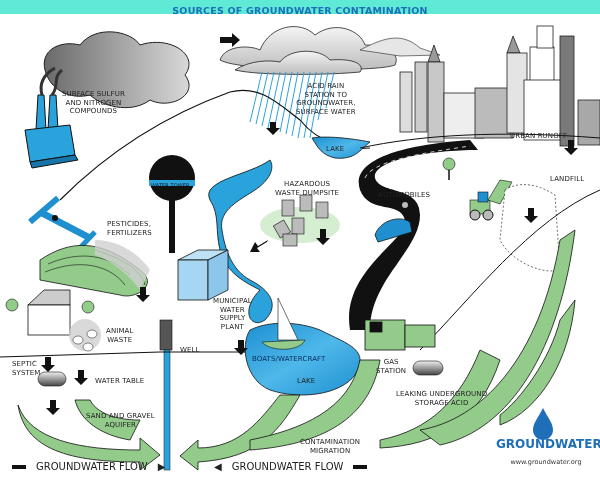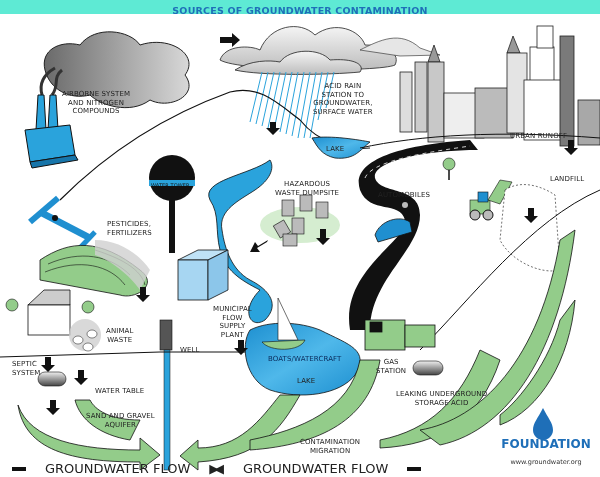--- a/index.html
+++ b/index.html
@@ -5,21 +5,21 @@
     html, body { margin: 0; padding: 0; background: #ffffff; }
     body { width: 600px; height: 477px; position: relative; overflow: hidden; font-family: "Liberation Sans", sans-serif; }
     .title-bar { position: absolute; left: 0; top: 0; width: 600px; height: 14px; background: #5eead4; text-align: center; }
     .title-bar span { color: #1f6fb8; font-weight: bold; font-size: 9.5px; line-height: 14px; letter-spacing: 0.2px; font-family: "DejaVu Sans", sans-serif; }
     svg.scene { position: absolute; left: 0; top: 14px; }
     .lbl { position: absolute; font-size: 7px; line-height: 8.5px; color: #222; text-align: center; white-space: nowrap; font-family: "DejaVu Sans", sans-serif; letter-spacing: 0.1px; }
     .lbl.left { text-align: left; }
     .logo { position: absolute; left: 496px; top: 405px; width: 100px; text-align: center; }
     .logo .name { color: #1f6fb8; font-weight: bold; font-size: 12px; line-height: 12px; font-family: "DejaVu Sans", sans-serif; }
     .logo .url { color: #333; font-size: 6.5px; margin-top: 8px; font-family: "DejaVu Sans", sans-serif; }
-    .flow { position: absolute; font-size: 13px; color: #222; display: flex; align-items: center; gap: 19px; font-family: "DejaVu Sans", sans-serif; }
+    .flow { position: absolute; font-size: 10px; color: #222; display: flex; align-items: center; gap: 10px; font-family: "DejaVu Sans", sans-serif; }
     .flow .bar { display: inline-block; width: 14px; height: 4px; background: #111; }
   </style>
 </head>
 <body>
 
 <div class="title-bar">
   <span>SOURCES OF GROUNDWATER CONTAMINATION</span>
 </div>
 
 <svg class="scene" width="600" height="463" viewBox="0 14 600 463">
@@ -224,60 +224,60 @@
     <polygon points="528,208 534,208 534,216 538,216 531,223 524,216 528,216"></polygon>
     <polygon points="45,357 51,357 51,365 55,365 48,372 41,365 45,365"></polygon>
     <polygon points="50,400 56,400 56,408 60,408 53,415 46,408 50,408"></polygon>
     <polygon points="78,370 84,370 84,378 88,378 81,385 74,378 78,378"></polygon>
   </g>
 
   <path d="M543 408 C538 418 533 423 533 430 C533 436 538 440 543 440 C548 440 553 436 553 430 C553 423 548 418 543 408Z" fill="#1f6fb8"></path>
 </svg>
 
 <div class="lbl" style="left:62px;top:90px;">
-  <div>AIRBORNE SYSTEM</div>
+  <div>SURFACE SULFUR</div>
     <div>AND NITROGEN</div>
     <div>COMPOUNDS</div>
 </div>
-<div class="lbl" style="left:313px;top:82px;">
+<div class="lbl" style="left:296px;top:82px;">
   <div>ACID RAIN</div>
     <div>STATION TO</div>
     <div>GROUNDWATER,</div>
     <div>SURFACE WATER</div>
 </div>
 <div class="lbl" style="left:326px;top:145px;">LAKE</div>
 <div class="lbl" style="left:510px;top:132px;">URBAN RUNOFF</div>
 <div class="lbl" style="left:151px;top:181px;font-size:5px;color:#111;">WATER TOWER</div>
 <div class="lbl" style="left:275px;top:180px;">
   <div>HAZARDOUS</div>
     <div>WASTE DUMPSITE</div>
 </div>
 <div class="lbl" style="left:378px;top:191px;">AUTOMOBILES</div>
 <div class="lbl" style="left:514px;top:175px;margin-left:36px;">LANDFILL</div>
 <div class="lbl left" style="left:107px;top:220px;">
   <div>PESTICIDES,</div>
     <div>FERTILIZERS</div>
 </div>
-<div class="lbl" style="left:213px;top:305px;">
+<div class="lbl" style="left:213px;top:297px;">
   <div>MUNICIPAL</div>
-    <div>FLOW</div>
+    <div>WATER</div>
     <div>SUPPLY</div>
     <div>PLANT</div>
 </div>
 <div class="lbl" style="left:106px;top:327px;">
   <div>ANIMAL</div>
     <div>WASTE</div>
 </div>
 <div class="lbl" style="left:180px;top:346px;">WELL</div>
 <div class="lbl left" style="left:12px;top:360px;">
   <div>SEPTIC</div>
     <div>SYSTEM</div>
 </div>
-<div class="lbl" style="left:95px;top:377px;margin-top:10px;">WATER TABLE</div>
-<div class="lbl" style="left:268px;top:355px;color:#0a2a5a;">BOATS/WATERCRAFT</div>
+<div class="lbl" style="left:95px;top:377px;">WATER TABLE</div>
+<div class="lbl" style="left:252px;top:355px;color:#0a2a5a;">BOATS/WATERCRAFT</div>
 <div class="lbl" style="left:297px;top:377px;">LAKE</div>
 <div class="lbl" style="left:376px;top:358px;">
   <div>GAS</div>
     <div>STATION</div>
 </div>
 <div class="lbl" style="left:396px;top:390px;">
   <div>LEAKING UNDERGROUND</div>
     <div>STORAGE ACID</div>
 </div>
 <div class="lbl" style="left:86px;top:412px;">
@@ -294,15 +294,15 @@
   <span>GROUNDWATER FLOW</span>
   <span>▶</span>
 </div>
 <div class="flow" style="left:214px;top:461px;">
   <span>◀</span>
   <span>GROUNDWATER FLOW</span>
   <span class="bar"></span>
 </div>
 
 <div class="logo" style="top:438px;">
-  <div class="name">FOUNDATION</div>
+  <div class="name">GROUNDWATER</div>
   <div class="url">www.groundwater.org</div>
 </div>
 
 </body></html>

